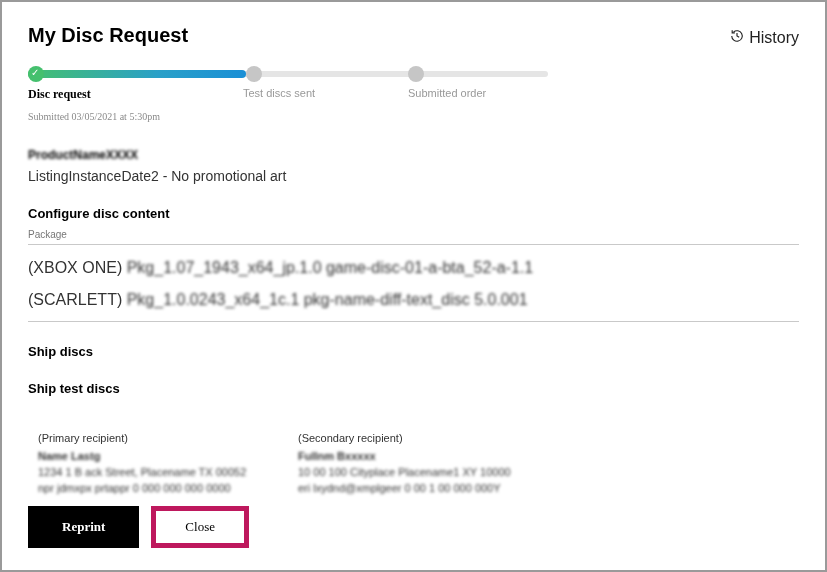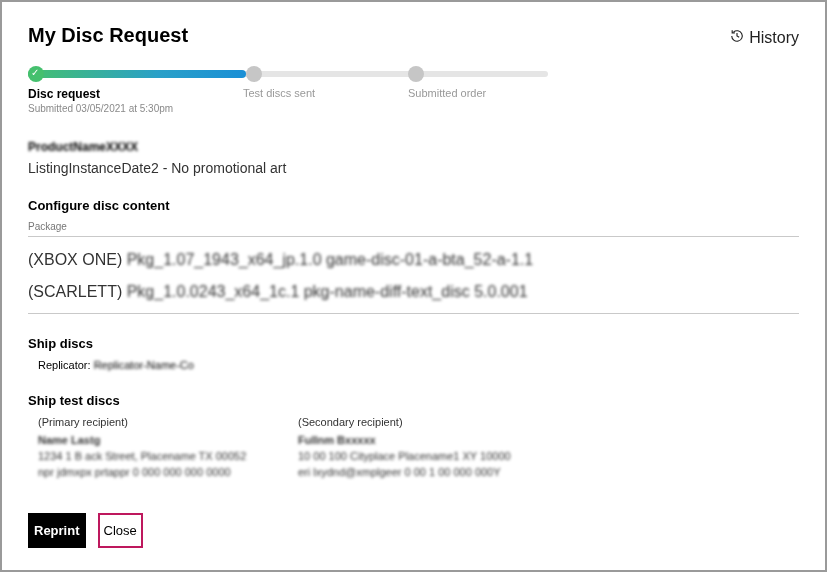--- a/index.html
+++ b/index.html
@@ -14,42 +14,42 @@
   .bar { position: relative; height: 10px; }
   .track { position: absolute; top: 2px; height: 6px; background: #e5e5e5; border-radius: 3px; width: 100%; }
   .fill { position: absolute; top: 1px; height: 8px; border-radius: 4px; background: linear-gradient(90deg,#45c06e 0%, #2aa0c8 60%, #1a8fd6 100%); }
   .dot { position: absolute; top: -3px; width: 16px; height: 16px; border-radius: 50%; background: #c6c6c6; }
   .dot.done { background: #45c06e; }
   .dot.done::after { content: "✓"; color: #fff; font-size: 10px; position: absolute; top: 1px; left: 3px; }
   .labels { display: flex; margin-top: 8px; }
   .stepcol { font-size: 11px; }
   .stepcol .lbl { color: #999; }
   .stepcol.active .lbl { color: #000; font-weight: 700; font-size: 12px; }
-  .stepcol .sub { color: #8a8a8a; font-size: 10px; margin-top: 2px; }
-  .stepcol:nth-child(1){ width: 215px; }
+  .stepcol .sub { color: #8a8a8a; font-size: 10px; margin-top: 9px; }
+  .stepcol:nth-child(1){ width: 215px; font-family: Liberation Serif, serif; }
   .stepcol:nth-child(2){ width: 165px; }
   .stepcol:nth-child(3){ width: 140px; }
   
   .listing-title { margin-top: 26px; font-size: 12px; font-weight: 700; filter: blur(1.4px); }
   .listing-sub { margin-top: 6px; font-size: 14px; color: #333; }
   .sect-h { margin-top: 22px; font-size: 13px; font-weight: 600; color: #000; }
   .thin-label { margin-top: 8px; font-size: 10px; color: #777; }
   hr.sep { border: none; border-top: 1px solid #c9c9c9; margin-top: 4px; }
   .pkg-line { font-size: 16px; margin-top: 14px; color: #333; }
   .pkg-line .platform { font-weight: 400; }
   .blur-inline { filter: blur(1.4px); display:inline-block; }
   .replicator-row { font-size: 11px; margin-top: 8px; padding-left: 10px; }
   .ship-cols { display: flex; gap: 30px; margin-top: 8px; padding-left: 10px; }
   .ship-col { width: 230px; font-size: 11px; color: #333; }
-  .ship-col .head { color: #333; margin-bottom: 6px; }
+  .ship-col .head { color: #333; margin-bottom: 6px; margin-top: 28px; }
   .ship-col .line { margin-top: 4px; filter: blur(1.4px); white-space: nowrap; overflow: hidden; }
   .ship-col .line.name { font-weight: 600; }
   
   .footer { position: absolute; bottom: 22px; left: 26px; display: flex; gap: 12px; }
-  .btn { font-size: 13px; padding: 8px 4px; cursor: pointer; border: 2px solid #be185d; background: #fff; }
+  .btn { font-size: 13px; padding: 8px 29px; cursor: pointer; border: 5px solid #be185d; background: #fff; font-family: Liberation Serif, serif; }
   .btn.primary { background: #000; color: #fff; border-color: #000; font-weight: 600; }
 </style>
 </head>
 <body>
 <div class="frame">
 
   <div class="header-row">
     <div class="title">My Disc Request</div>
     <div class="history">
       <span>
@@ -95,24 +95,20 @@
     <span class="platform">(XBOX ONE)</span>
     <span class="blur-inline">Pkg_1.07_1943_x64_jp.1.0 game-disc-01-a-bta_52-a-1.1</span>
   </div>
   <div class="pkg-line">
     <span class="platform">(SCARLETT)</span>
     <span class="blur-inline">Pkg_1.0.0243_x64_1c.1 pkg-name-diff-text_disc 5.0.001</span>
   </div>
   <hr class="sep" style="margin-top:12px">
 
   <div class="sect-h">Ship discs</div>
-  <div class="replicator-row">
-    <span>Replicator:</span>
-    <span class="blur-inline">Replicator-Name-Co</span>
-  </div>
 
   <div class="sect-h">Ship test discs</div>
   <div class="ship-cols">
     <div class="ship-col">
       <div class="head">(Primary recipient)</div>
       <div class="line name">Name Lastg</div>
       <div class="line">1234  1 B ack Street, Placename TX 00052</div>
       <div class="line">npr jdmxpx  prtappr   0 000 000  000 0000</div>
     </div>
     <div class="ship-col">

